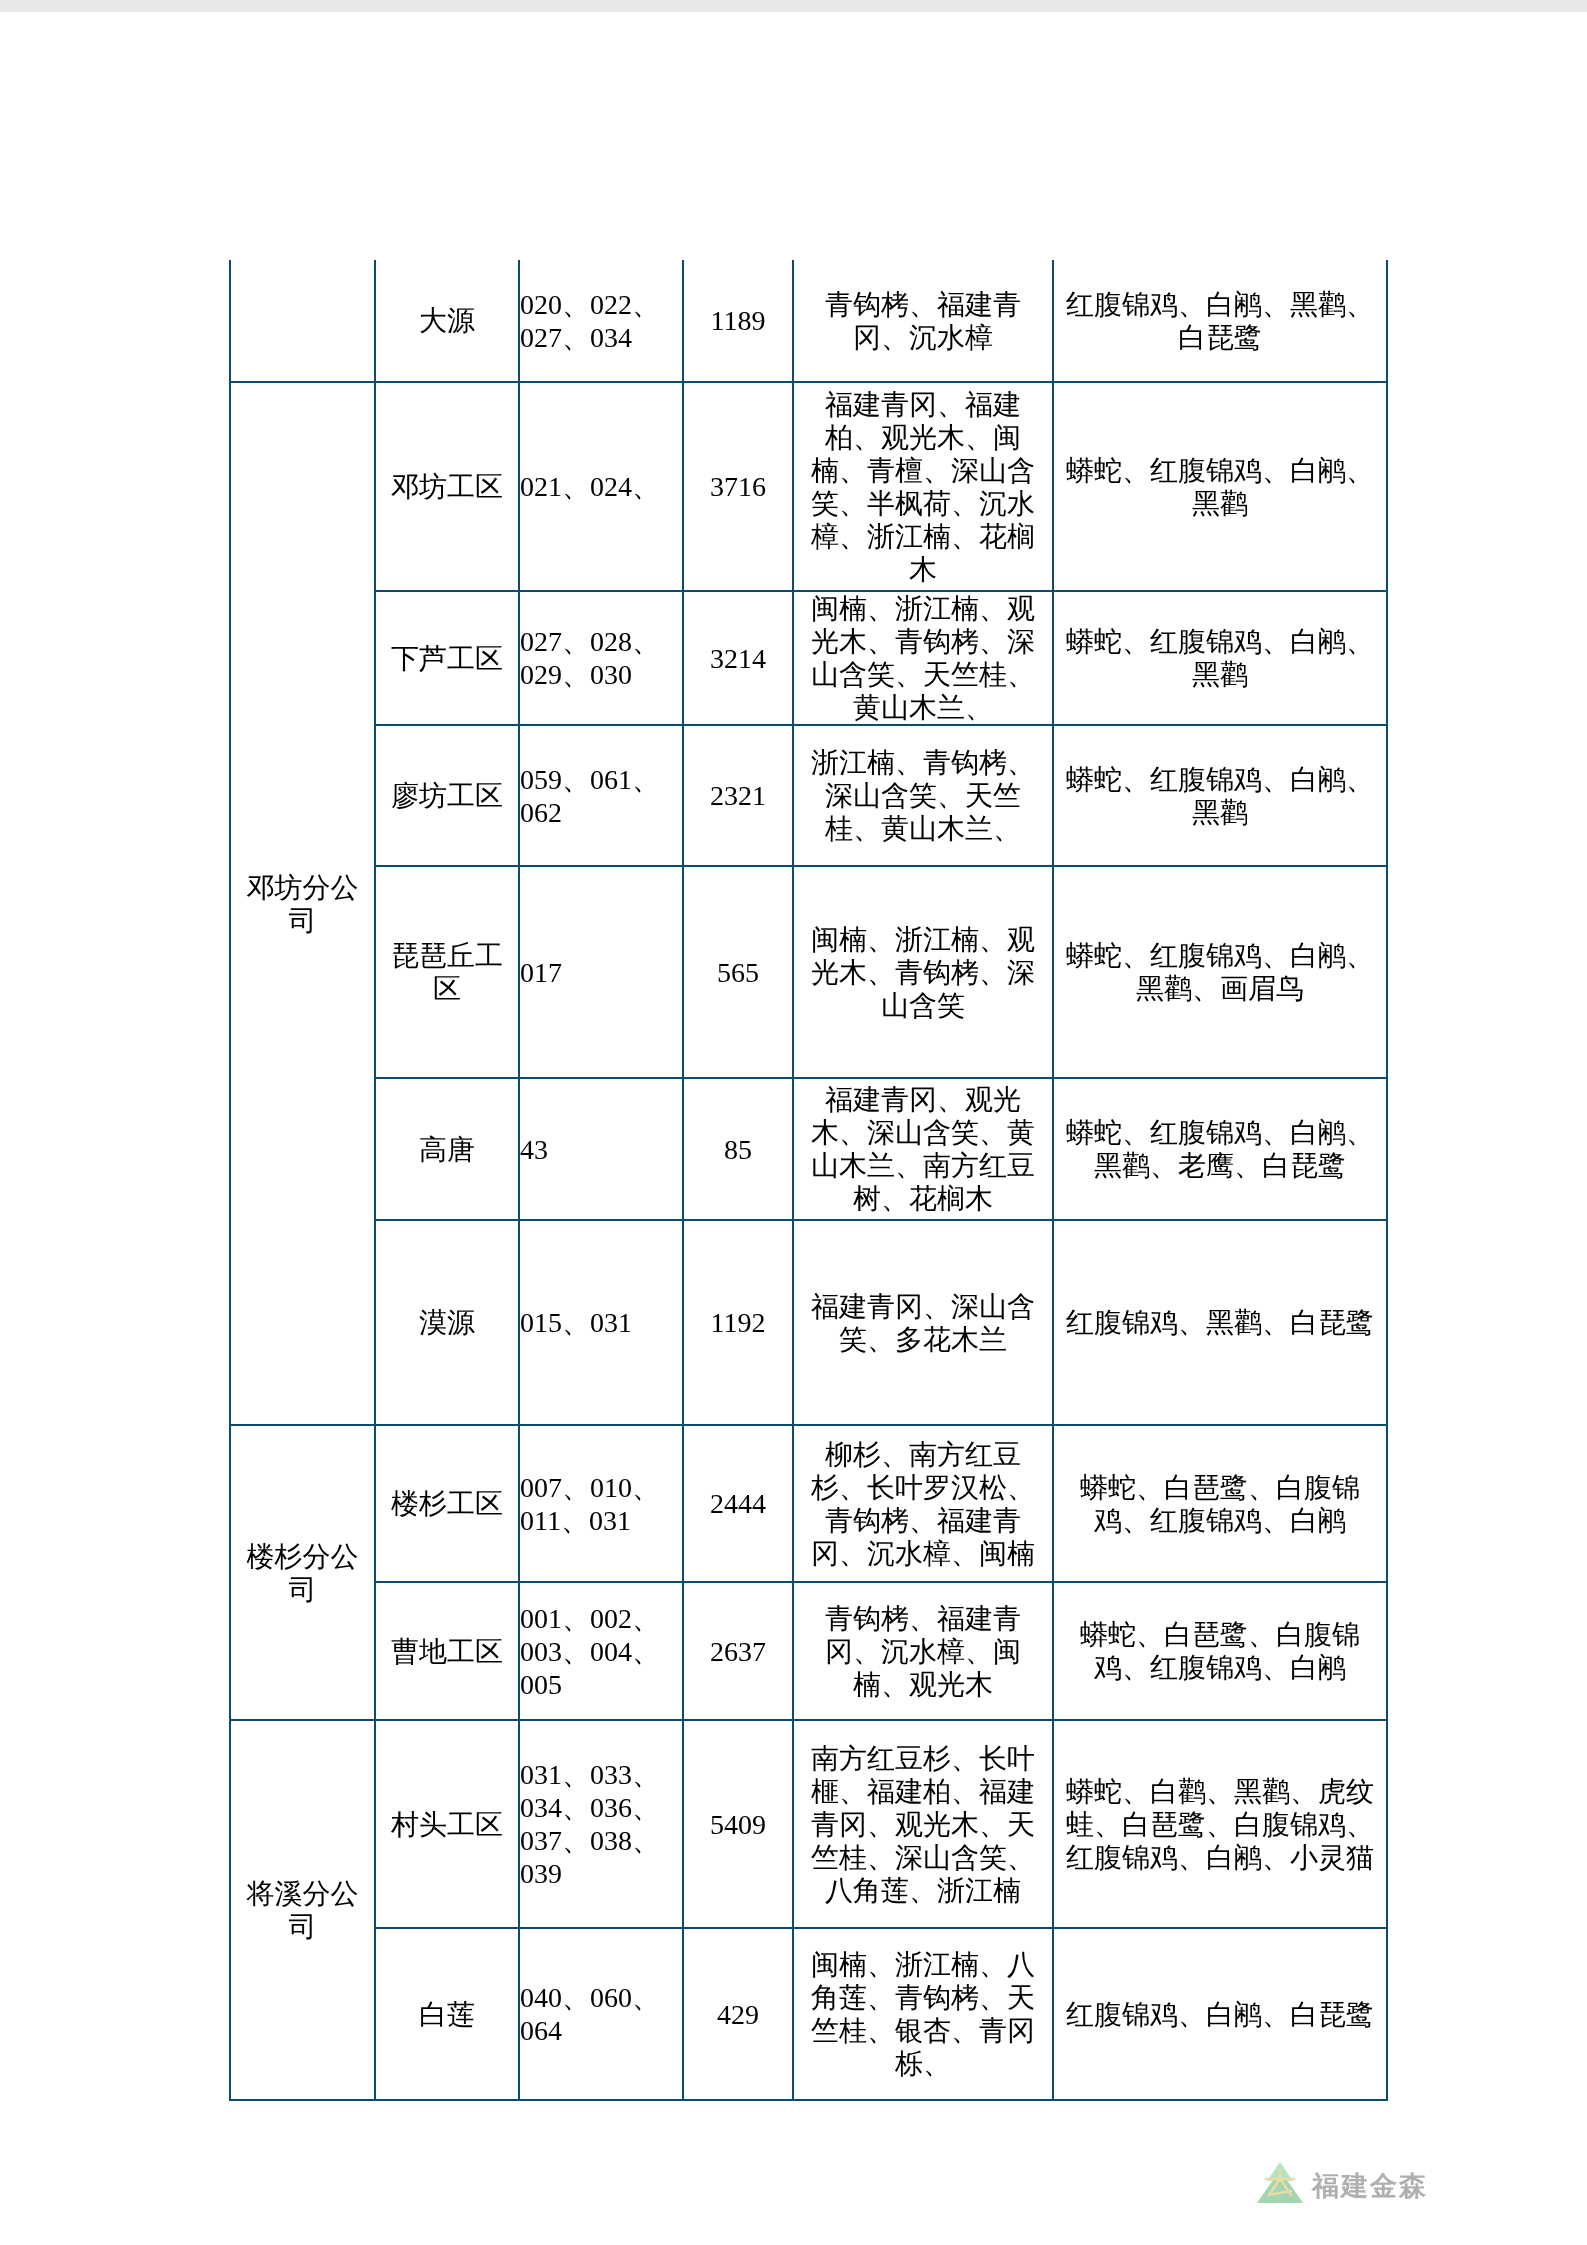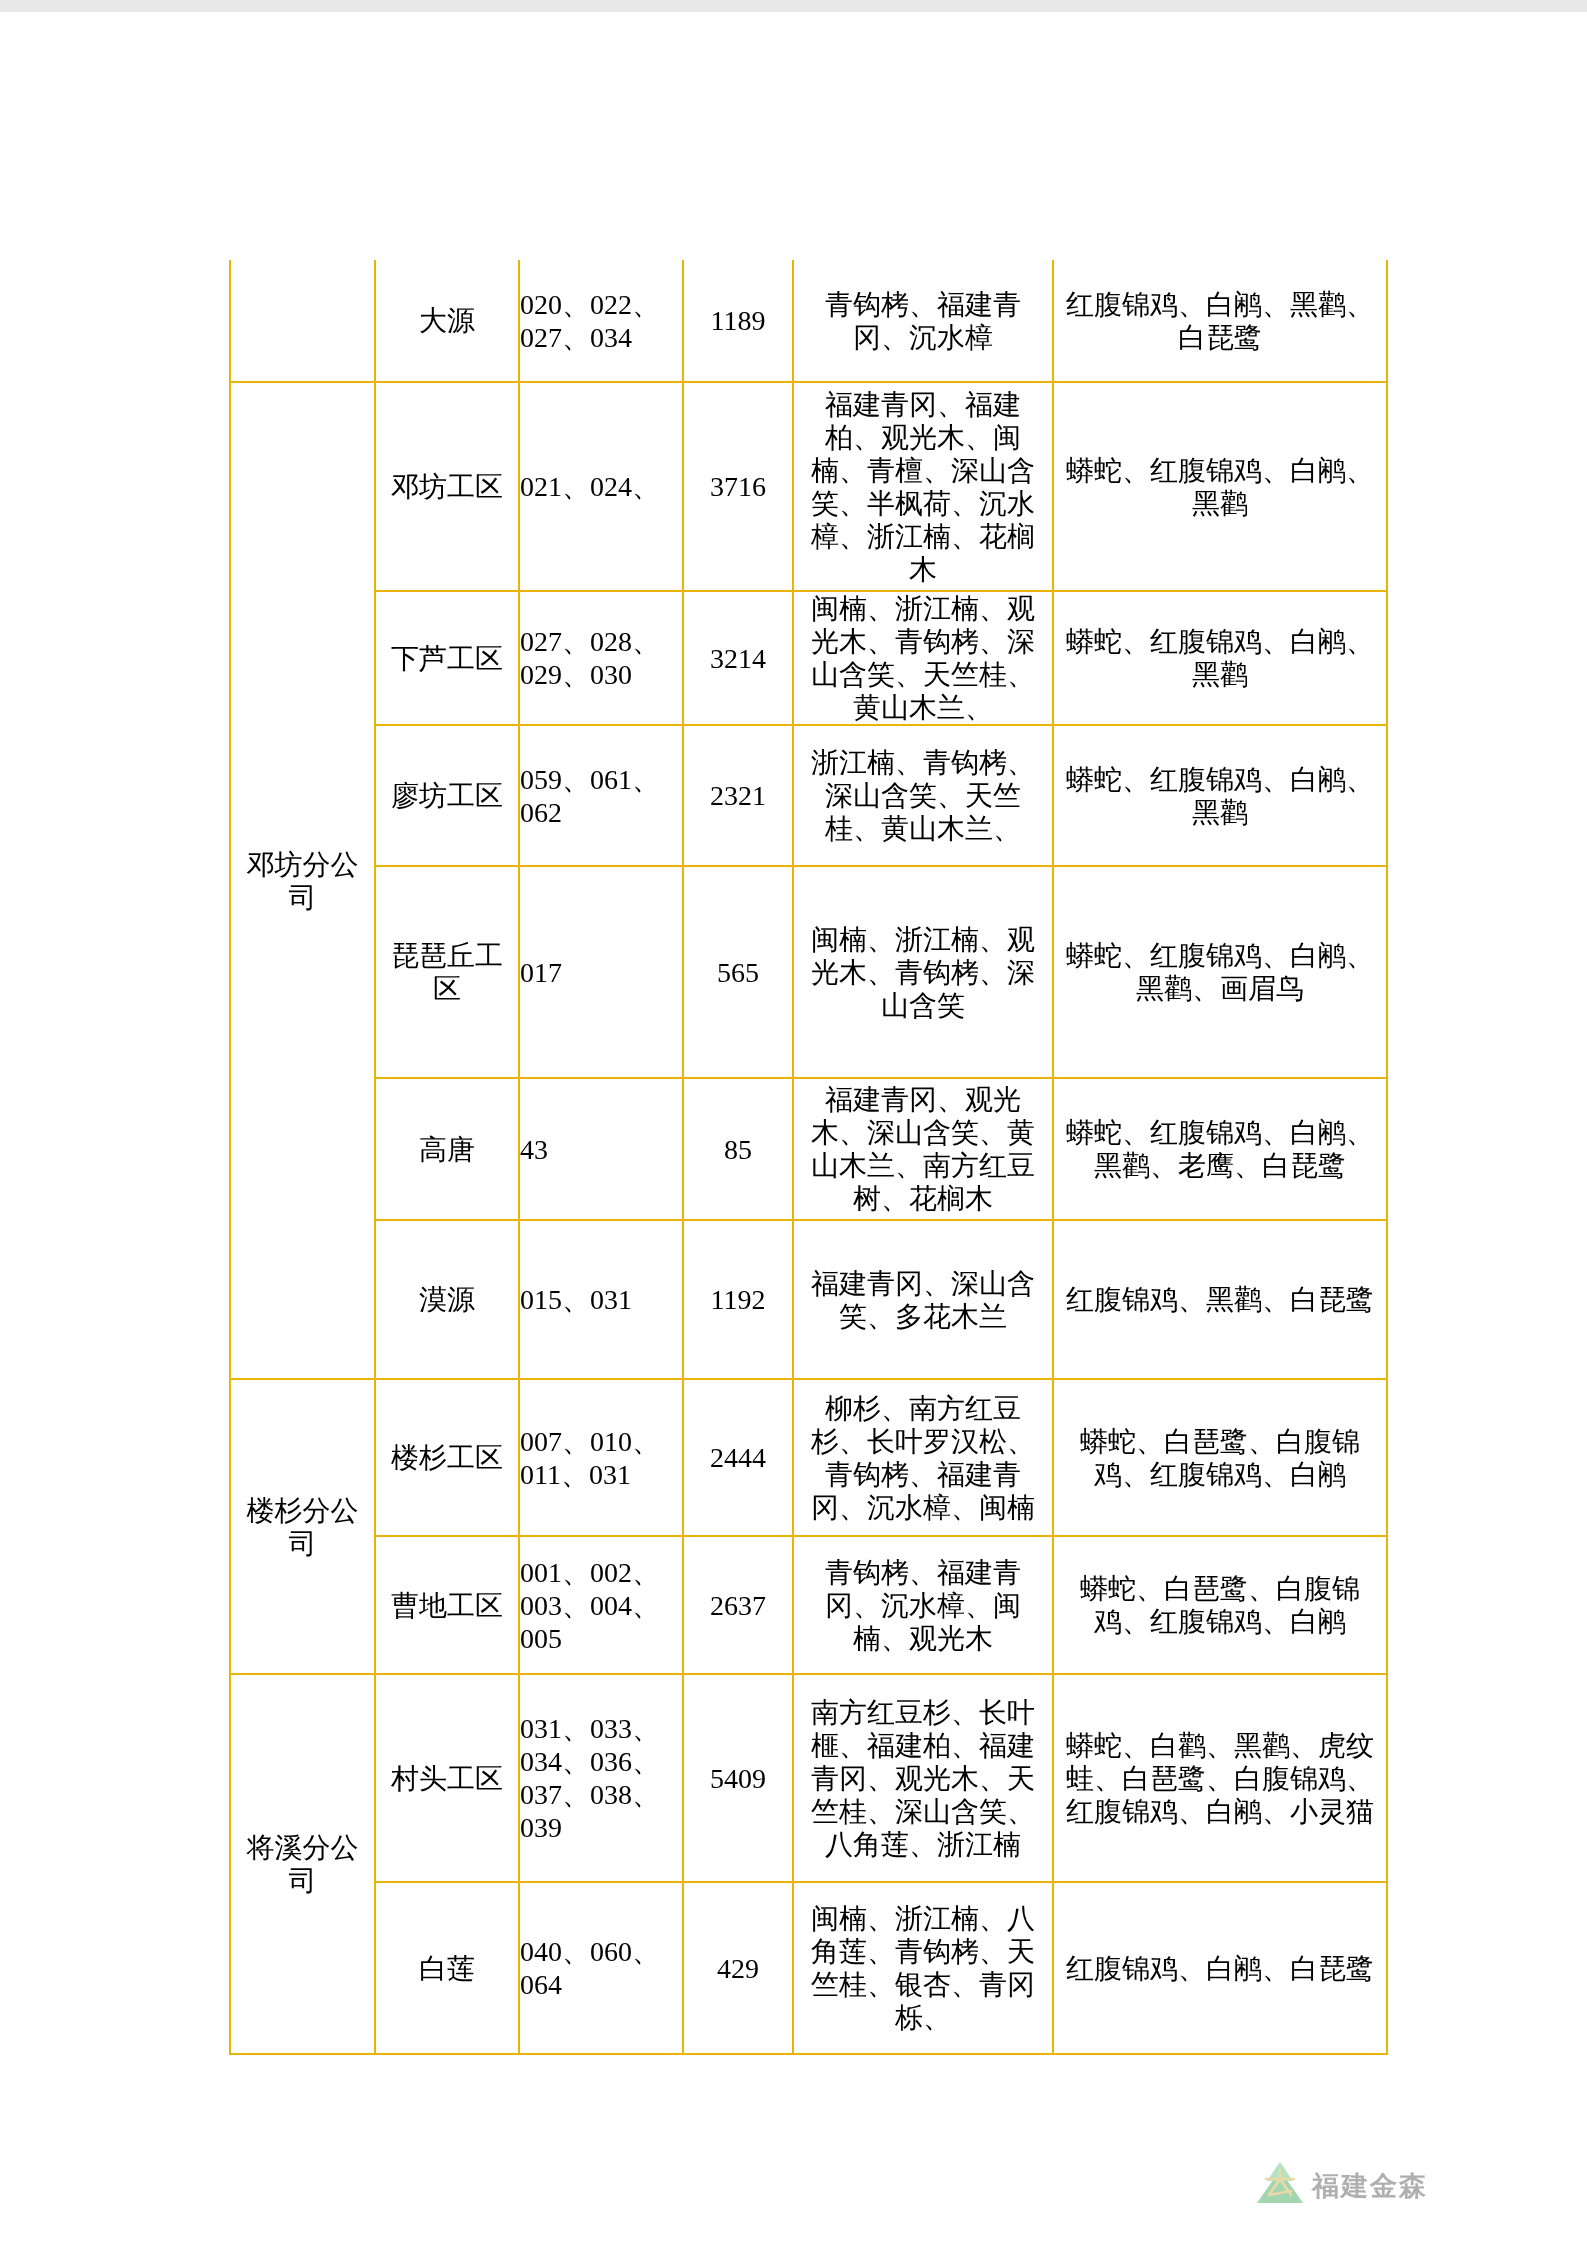--- a/index.html
+++ b/index.html
@@ -15,42 +15,42 @@
   table.doc-table{
     position:absolute;
     left:229px;top:248px;
     width:1157px;
     border-collapse:collapse;
     table-layout:fixed;
     border:2px solid #000;
     border-top:none;
   }
   table.doc-table td{
-    border:2px solid #eab308;
+    border:2px solid #0c4a6e;
     vertical-align:middle;
     font-size:28px;
     line-height:33px;
     white-space:pre-line;
     overflow:hidden;
     padding:0;
   }
   table.doc-table tr.r1 td{border-top:none;}
   td.company{padding:0 5px;text-align:center;border-radius:13px;}
   td.area{text-align:center;padding:0 4px;}
   td.codes{text-align:left;padding:0 4px 0 13px;}
   td.count{text-align:center;}
   td.species{text-align:center;padding:0 6px 0 13px;}
   td.animals{text-align:center;padding:0 6px 0 13px;}
   tr.r1{height:122px;}
   tr.r2{height:209px;}
   tr.r3{height:132px;}
   tr.r4{height:141px;}
   tr.r5{height:212px;}
   tr.r6{height:142px;}
-  tr.r7{height:159px;}
+  tr.r7{height:205px;}
   tr.r8{height:157px;}
   tr.r9{height:138px;}
   tr.r10{height:208px;}
   tr.r11{height:172px;}
   .logo{
     position:absolute;
     left:1256px;top:2150px;
     display:flex;
     align-items:flex-end;
     opacity:0.8;

